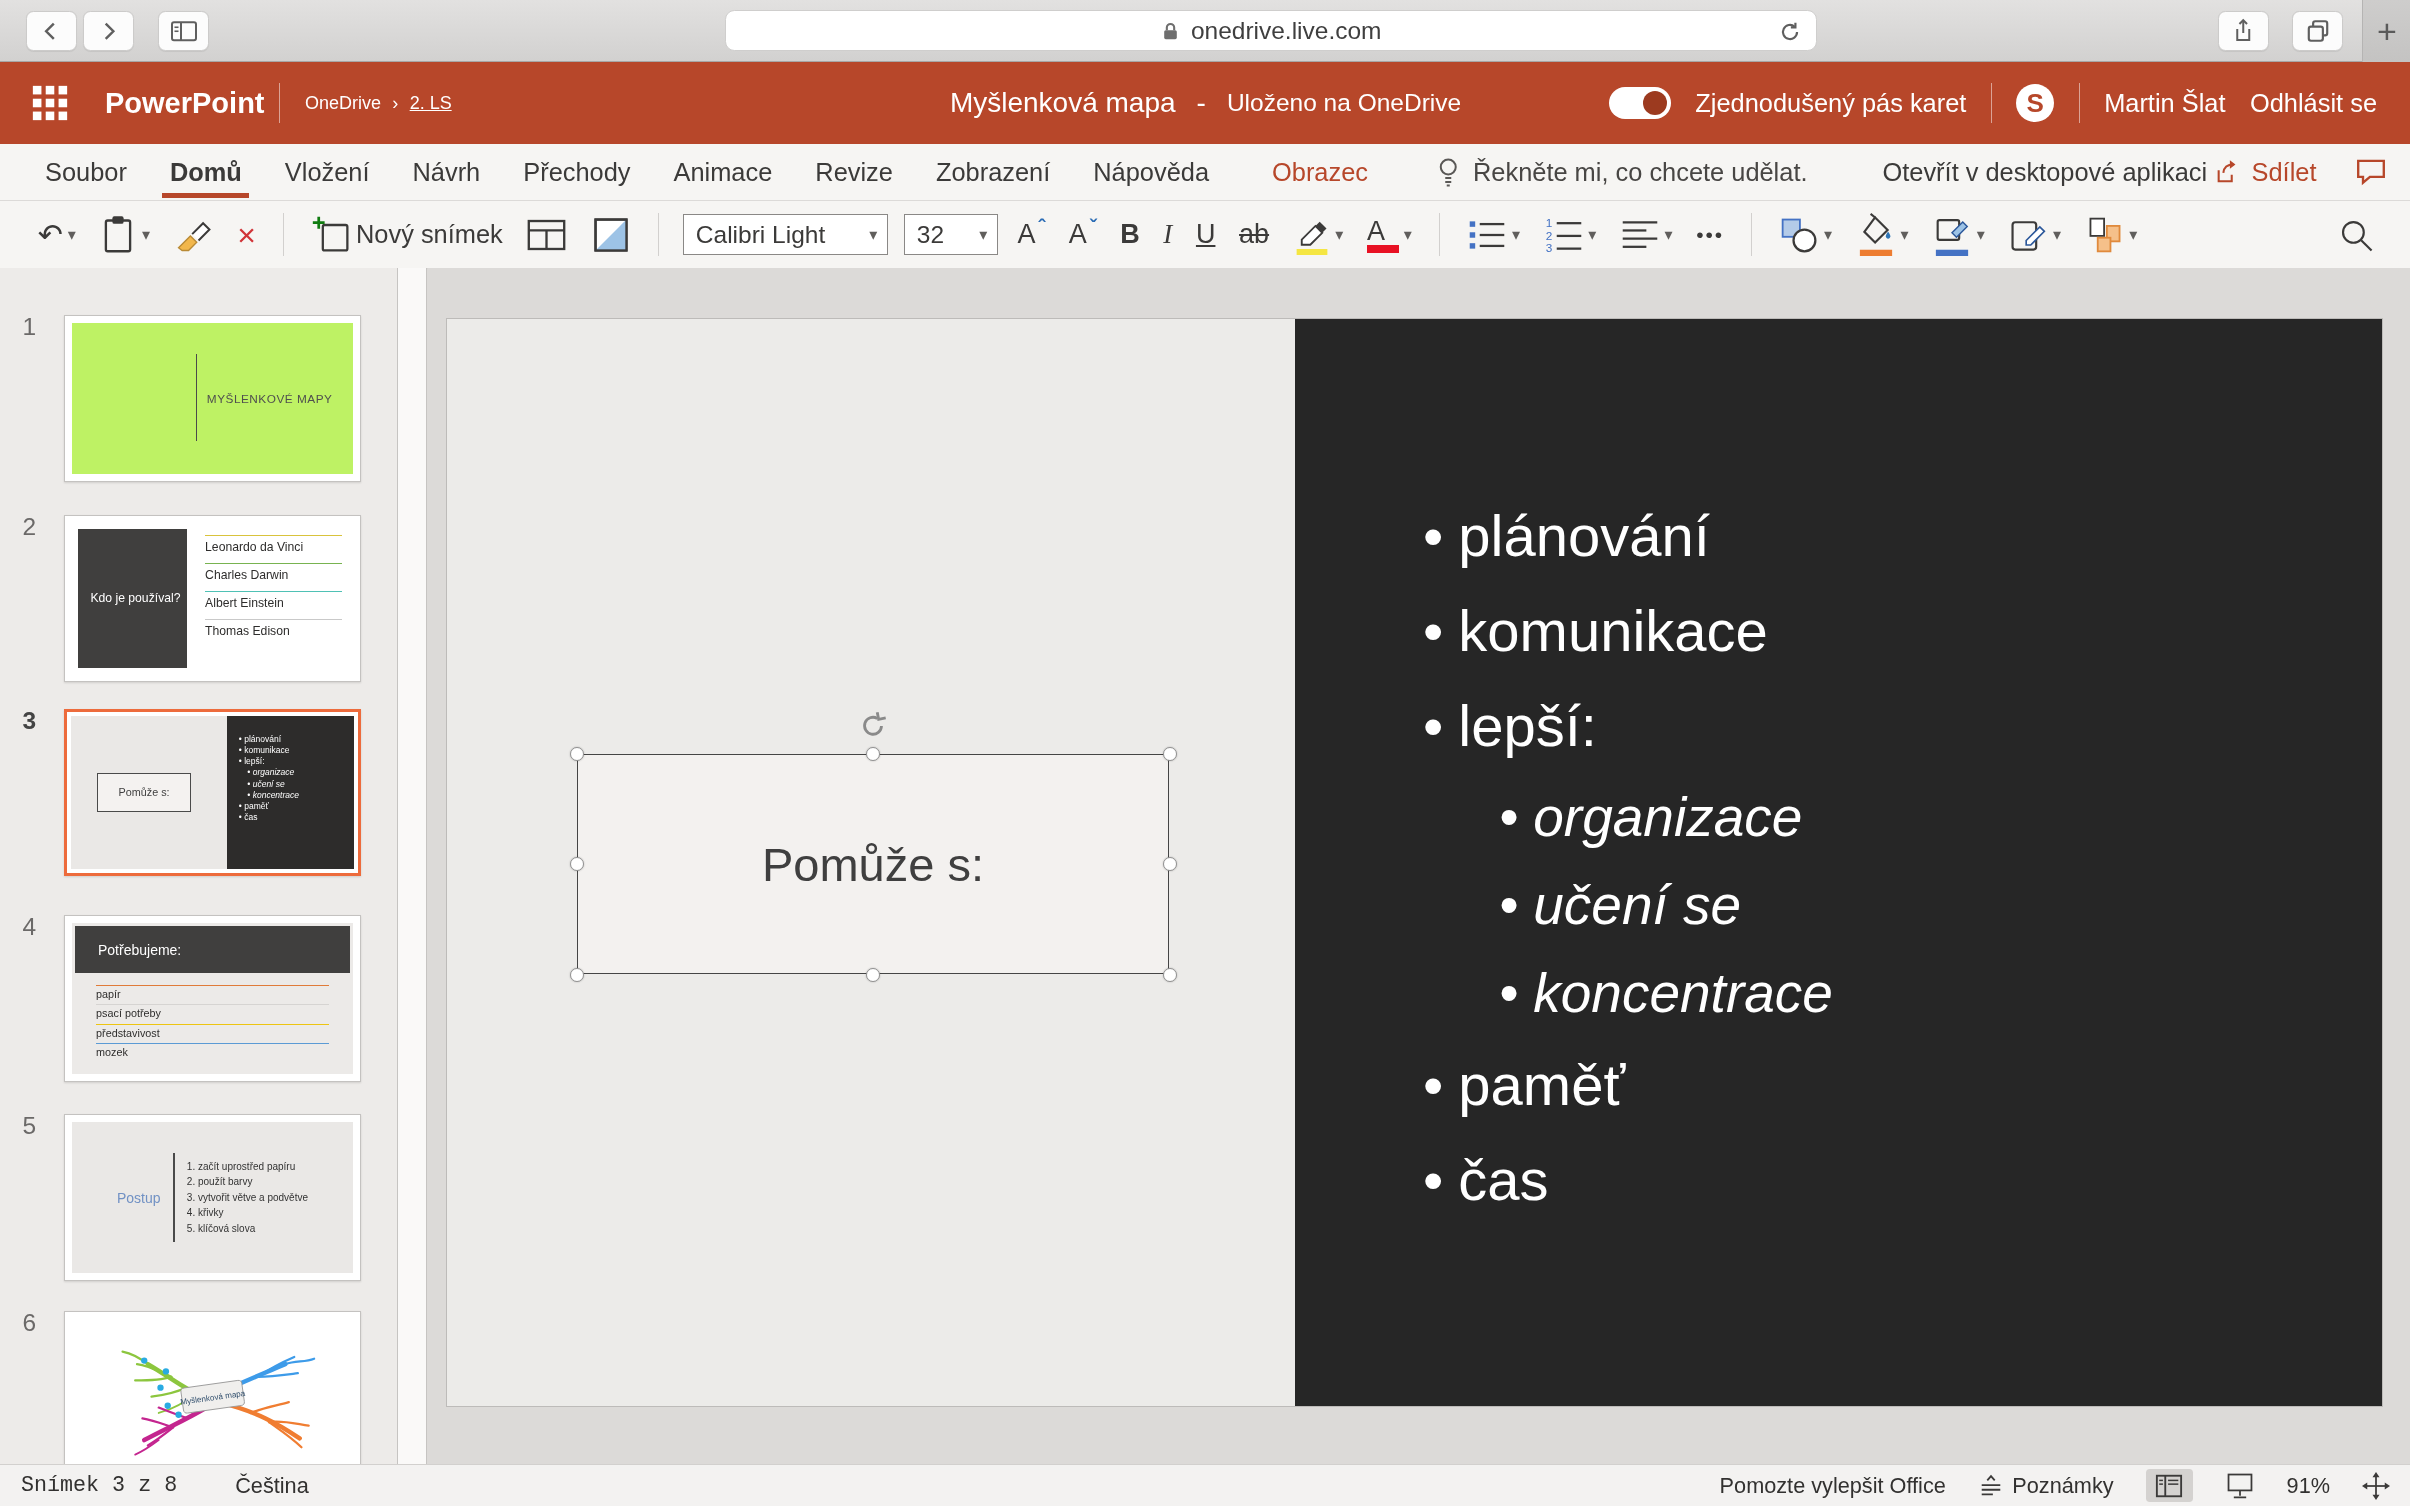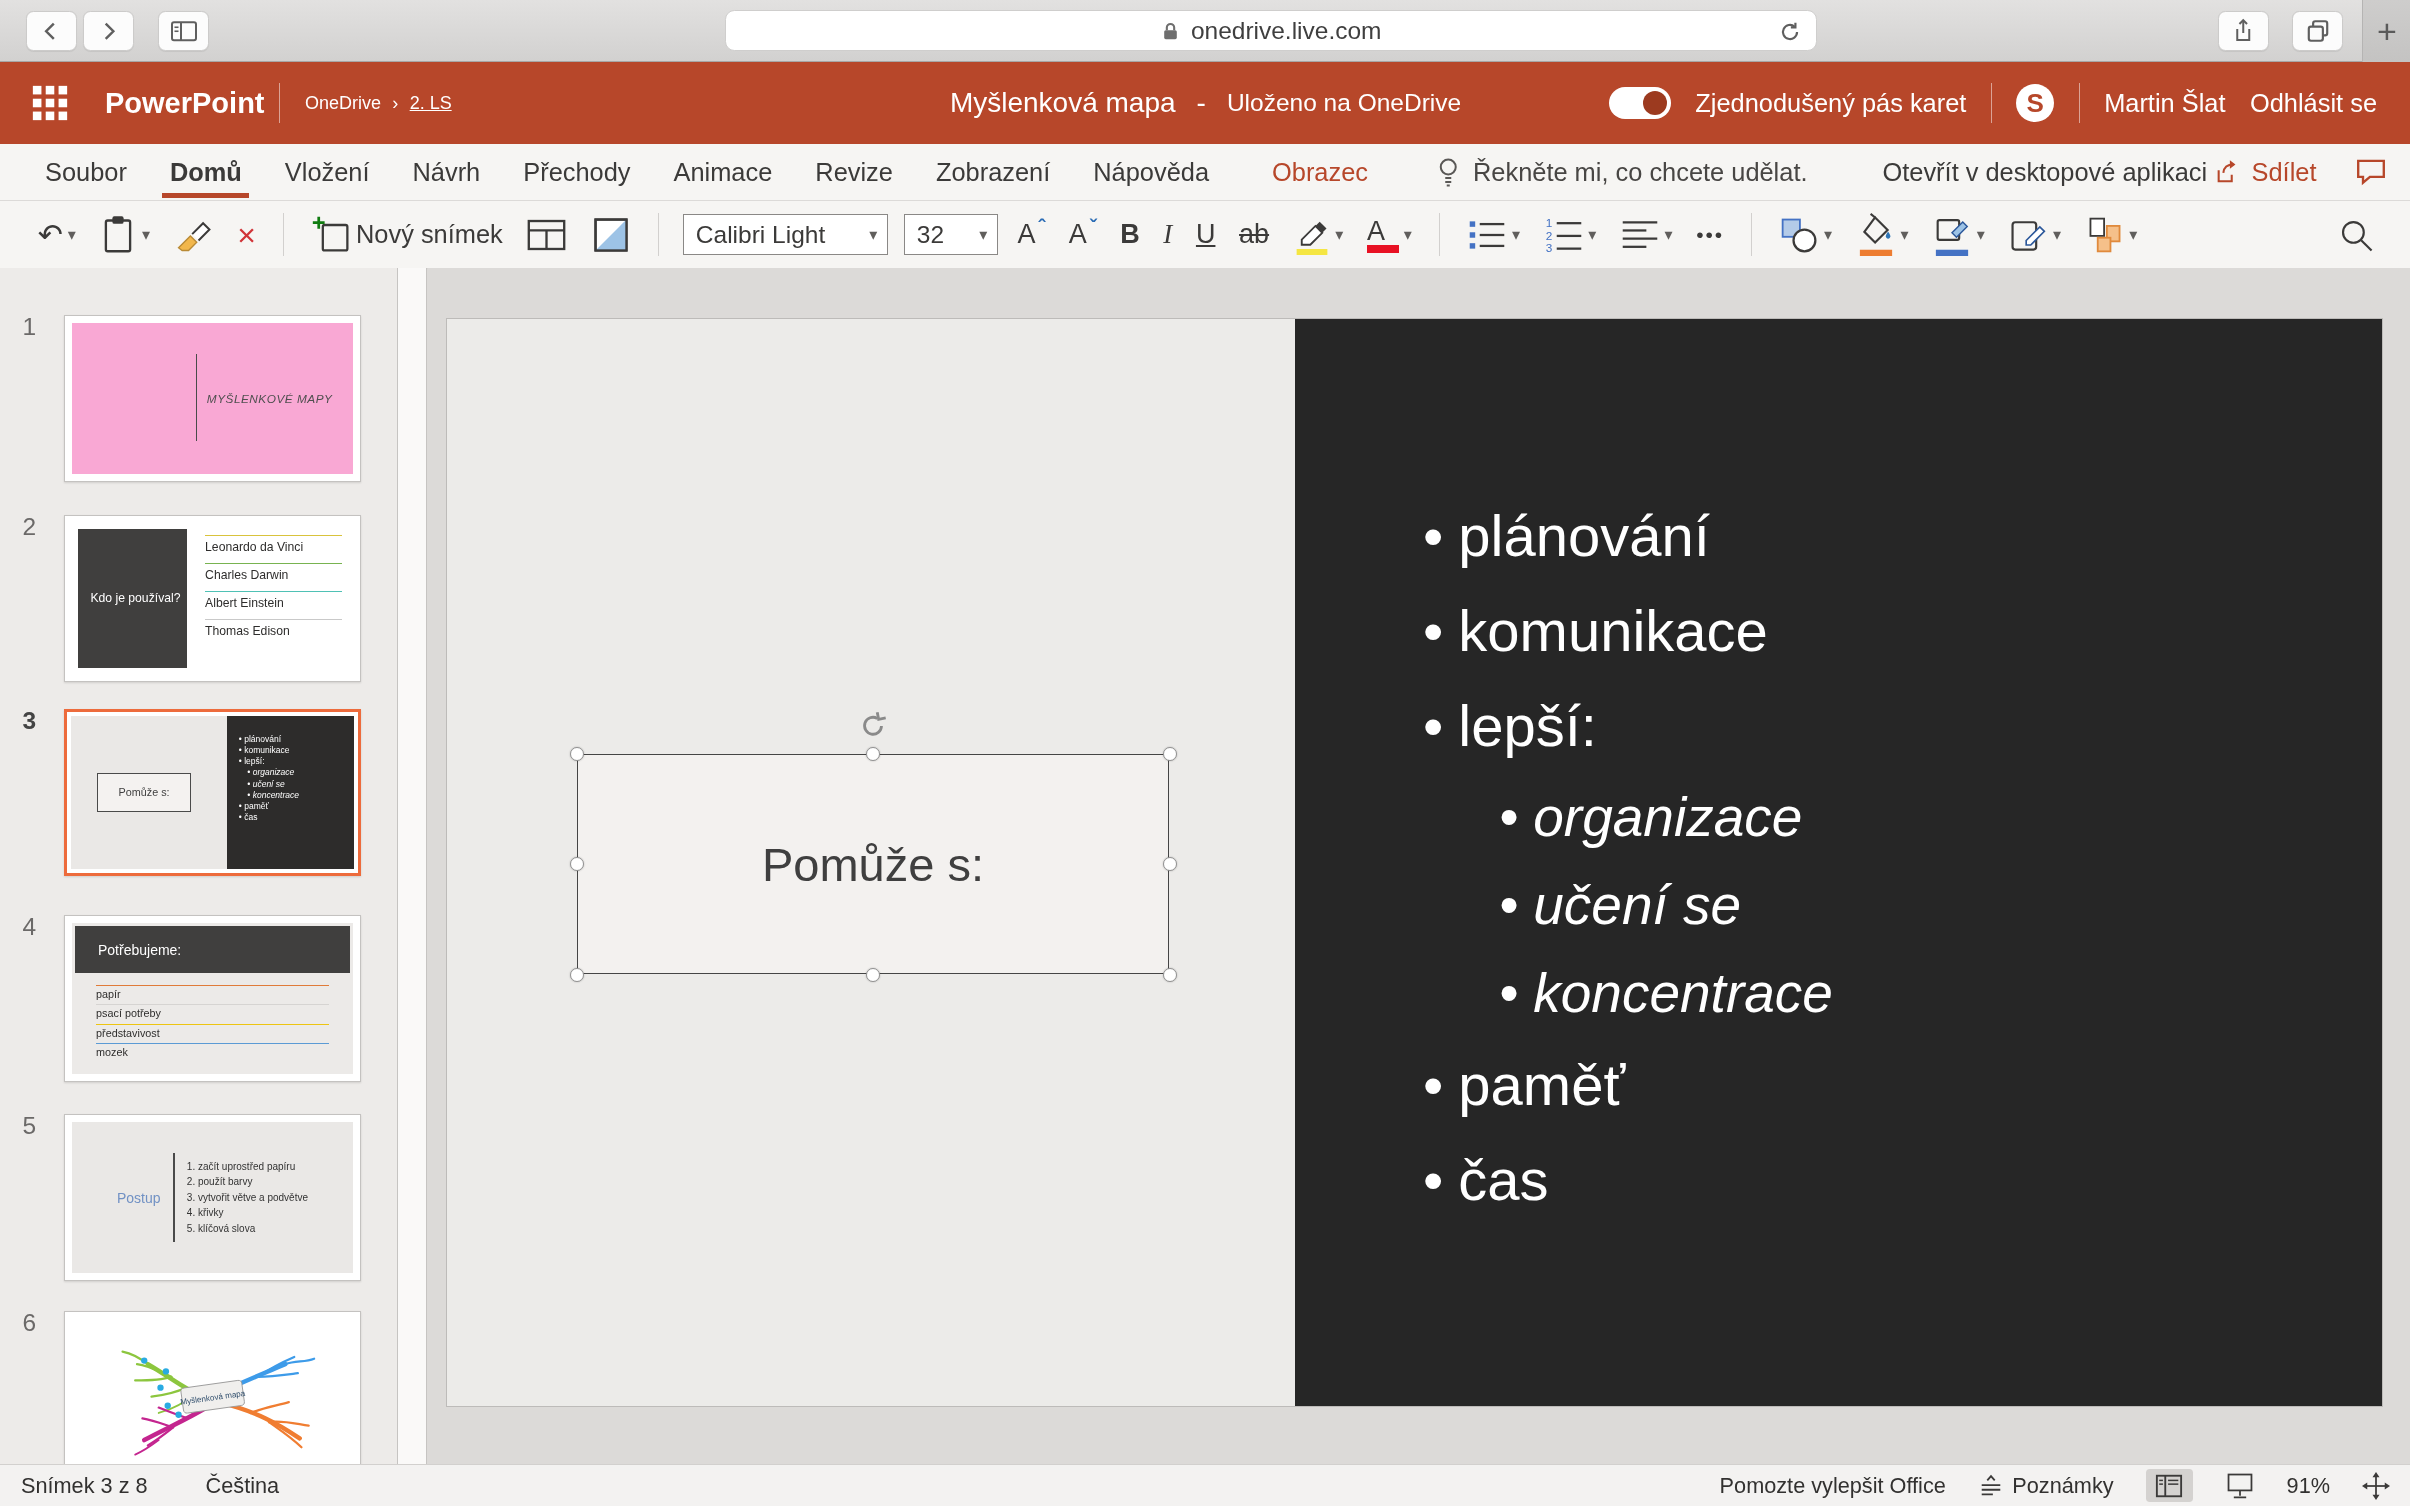--- a/index.html
+++ b/index.html
@@ -74,21 +74,21 @@
 #vtrack { position:absolute; left:397px; top:268px; width:30px; height:1196px; background:#faf9f8;
   border-left:0.9px solid #c6c4c2; border-right:0.9px solid #c6c4c2; }
 .thumb-num { position:absolute; left:22.6px; font-size:24.5px; color:#6b6968; }
 .thumb-num.active { color:#444; font-weight:700; }
 .thumb { position:absolute; left:64px; width:297px; height:167px; background:#fff;
   border:0.9px solid #c4c2c0; padding:6.6px; box-shadow:0 0.9px 1.9px rgba(0,0,0,.12); }
 .thumb.selected { border:3.8px solid #ed6b3c; padding:3.8px; }
 .mini { width:100%; height:100%; position:relative; overflow:hidden; }
 
 
-.mini-s1 { background:#f9a8d4;font-style:italic; }
+.mini-s1 { background:#bef264; }
 .mini-s1 .vline { position:absolute; left:44%; top:21%; width:1.9px; height:57%; background:#4a4a4a; }
 .mini-s1 .t { position:absolute; left:48%; top:50%; transform:translateY(-50%); font-size:11.8px;
   letter-spacing:0.5px; color:#4f4f4f; }
 
 .mini-s2 { background:#fff; display:flex; }
 .mini-s2 .qbox { margin:6.6px; width:109px; background:#403f3e; color:#fff; font-size:12.2px;
   display:flex; align-items:center; padding-left:12.2px; line-height:1.3; }
 .mini-s2 .names { flex:1; margin:12.2px 11.3px 0 11.3px; display:flex; flex-direction:column; gap:9.4px; }
 .mini-s2 .names div { border-top:1.9px solid; padding-top:3.8px; font-size:12.2px; color:#2e2d2c; }
 
@@ -129,21 +129,21 @@
 .hdl { position:absolute; width:14px; height:14px; border-radius:50%; background:#fff;
   border:1.9px solid #919191; box-shadow:0 0 1.9px rgba(0,0,0,.25); }
 .h-tl{left:-7.5px;top:-7.5px}.h-tc{left:50%;margin-left:-7.5px;top:-7.5px}.h-tr{right:-7.5px;top:-7.5px}
 .h-ml{left:-7.5px;top:50%;margin-top:-7.5px}.h-mr{right:-7.5px;top:50%;margin-top:-7.5px}
 .h-bl{left:-7.5px;bottom:-7.5px}.h-bc{left:50%;margin-left:-7.5px;bottom:-7.5px}.h-br{right:-7.5px;bottom:-7.5px}
 #rotate { position:absolute; left:50%; transform:translateX(-50%); top:-45px; }
 
 
 #statusbar { position:absolute; left:0; top:1464px; width:2411px; height:42px; background:#f3f2f1;
   border-top:0.9px solid #d2d0ce; display:flex; align-items:center; padding:0 21px; font-size:21.7px; color:#323130; }
-#statusbar .gap60 { margin-right:58px; }
+#statusbar .gap60 { margin-right:58px;font-family:Liberation Mono, monospace; }
 #status-right { margin-left:auto; display:flex; align-items:center; gap:32px; }
 .sbtn { display:flex; align-items:center; gap:8.5px; }
 .sbtn.active { background:#d4d2d0; border-radius:3.8px; padding:2.8px 8.5px; }
 svg { display:block; }
 </style>
 </head>
 <body>
 
 <div id="screen">
 

